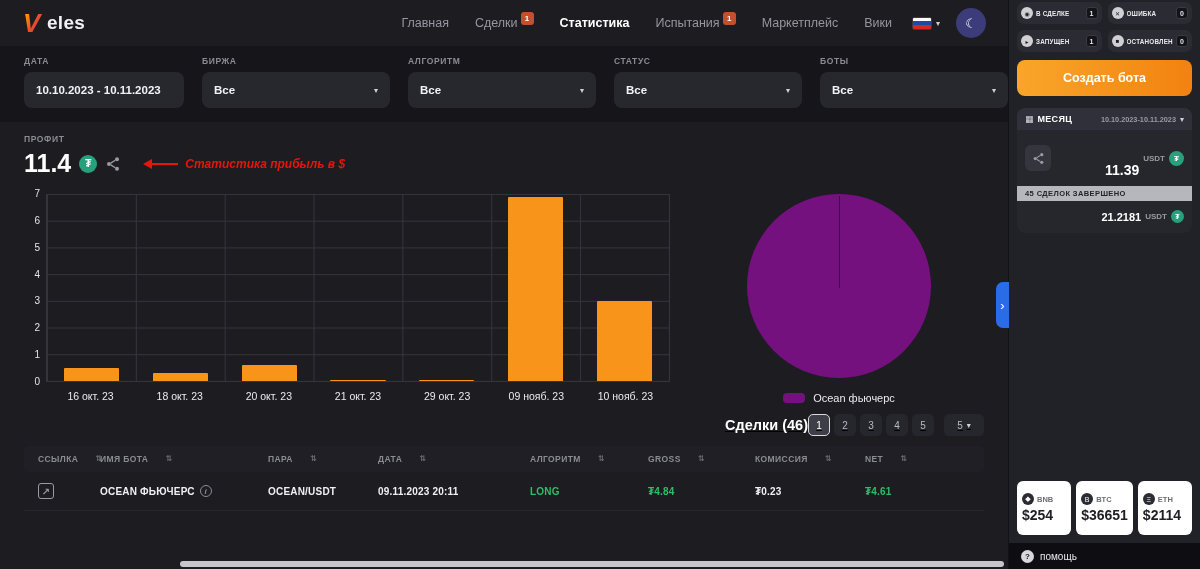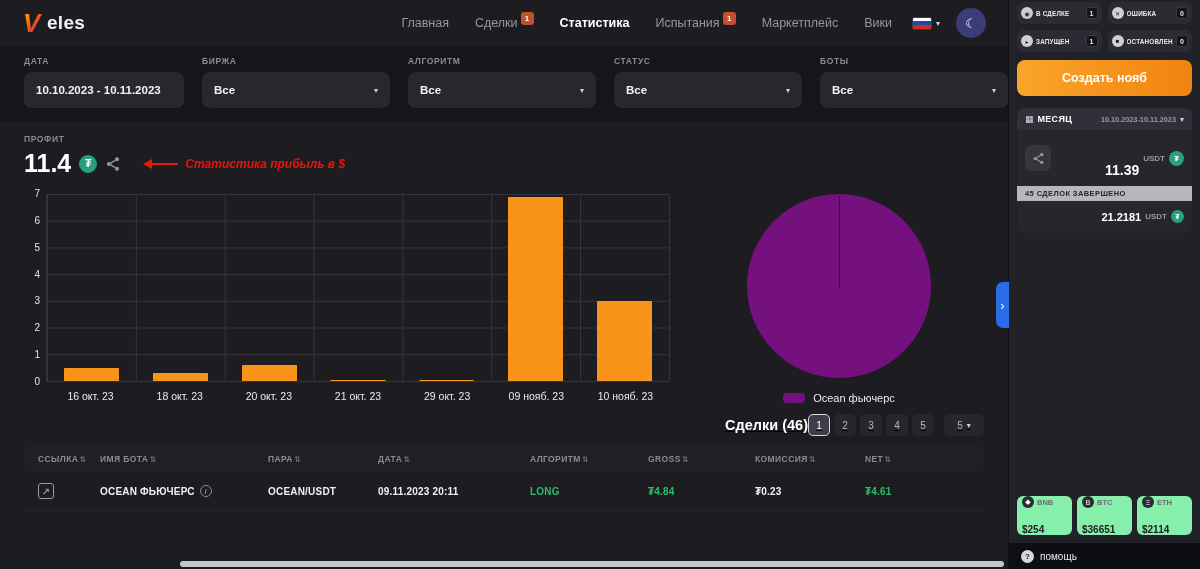--- a/index.html
+++ b/index.html
@@ -74,21 +74,21 @@
   
   .trades {margin-top:10px;}
   .trades-head {display:flex;align-items:center;justify-content:flex-end;text-decoration:underline;}
   .trades-title {font-size:14.5px;font-weight:700;color:#fff;}
   .pagination {display:flex;align-items:center;gap:4px;}
   .page-btn {width:22px;height:22px;border-radius:5px;background:#26262d;color:#b9b9c1;font-size:10px;display:flex;align-items:center;justify-content:center;cursor:pointer;}
   .page-btn.active {background:#3e3e48;color:#fff;border:1px solid #d9d9de;}
   .page-size {width:40px;height:22px;border-radius:5px;background:#26262d;color:#b9b9c1;font-size:10px;display:flex;align-items:center;justify-content:center;gap:4px;cursor:pointer;margin-left:6px;}
   .thead,.trow {display:grid;grid-template-columns:76px 168px 110px 152px 118px 107px 110px 1fr;align-items:center;}
   .thead {margin-top:10px;background:#1f1f25;border-radius:4px;padding:8px 0;}
-  .th {font-size:8.5px;font-weight:700;color:#8b8b93;letter-spacing:.4px;display:flex;align-items:flex-end;gap:1px;cursor:pointer;}
+  .th {font-size:8.5px;font-weight:700;color:#8b8b93;letter-spacing:.4px;display:flex;align-items:flex-start;gap:17px;cursor:pointer;}
   .th .sort {font-size:8px;color:#6c6c74;}
   .th:first-child {padding-left:14px;}
   .trow {padding:11px 0;border-bottom:1px solid #26262c;}
   .td {font-size:10px;font-weight:700;color:#f0f0f3;letter-spacing:.2px;display:flex;align-items:center;gap:5px;}
   .td.green {color:#2ebd6b;}
   .link-box {width:16px;height:16px;border:1.5px solid #9a9aa2;border-radius:3px;color:#9a9aa2;font-size:10px;display:flex;align-items:center;justify-content:center;margin-left:14px;cursor:pointer;}
   .info-circle {width:12px;height:12px;border:1px solid #8b8b93;border-radius:50%;color:#8b8b93;font-size:8px;font-style:italic;display:inline-flex;align-items:center;justify-content:center;cursor:pointer;flex-shrink:0;}
   .hscroll-thumb {position:absolute;bottom:2px;left:180px;right:4px;height:6px;border-radius:3px;background:#c6c6cc;cursor:pointer;}
 
   
@@ -115,25 +115,25 @@
   .share-btn {width:26px;height:26px;border-radius:6px;background:#35353e;display:flex;align-items:center;justify-content:center;cursor:pointer;}
   .stat-amount {margin-left:auto;display:flex;align-items:center;gap:4px;}
   .stat-amount .num {font-size:14px;font-weight:700;color:#fff;margin-top:24px;}
   .stat-amount .cur {font-size:8px;font-weight:700;color:#9a9aa2;}
   .deals-strip {background:#b6b6bd;color:#24242a;font-size:7.5px;font-weight:700;letter-spacing:.4px;padding:3px 8px;}
   .stat-row2 {display:flex;align-items:center;justify-content:flex-end;gap:4px;padding:9px 8px 10px;}
   .stat-row2 .num {font-size:11px;font-weight:700;color:#fff;}
   .stat-row2 .cur {font-size:8px;font-weight:700;color:#9a9aa2;}
   .side-spacer {flex:1;}
   .tickers {display:grid;grid-template-columns:1fr 1fr 1fr;gap:5px;margin-bottom:8px;}
-  .ticker {background:#86efac;border-radius:6px;padding:0 5px;}
+  .ticker {background:#ffffff;border-radius:6px;padding:12px 5px;}
   .ticker-top {display:flex;align-items:center;gap:3px;}
   .ticker-icon {width:12px;height:12px;border-radius:50%;background:#2b2b33;color:#fff;font-size:7px;display:flex;align-items:center;justify-content:center;}
   .ticker-sym {font-size:7.5px;font-weight:700;color:#6d6d76;}
-  .ticker-price {font-size:10px;font-weight:700;color:#202026;margin-top:16px;}
+  .ticker-price {font-size:14px;font-weight:700;color:#202026;margin-top:2px;}
   .help-bar {margin:0 -8px;height:26px;background:#0e0e12;display:flex;align-items:center;gap:6px;padding-left:12px;cursor:pointer;flex-shrink:0;}
   .help-circle {width:13px;height:13px;border-radius:50%;background:#d7d7dc;color:#17171b;font-size:8px;font-weight:700;display:flex;align-items:center;justify-content:center;}
   .help-label {font-size:10px;color:#e8e8ec;}
   .expand-tab {position:absolute;left:-13px;top:282px;width:13px;height:46px;background:#2a6be8;border-radius:7px 0 0 7px;color:#fff;font-size:13px;display:flex;align-items:center;justify-content:center;cursor:pointer;}
 </style>
 </head>
 <body>
 
 <div class="app">
   <div class="main">
@@ -399,21 +399,21 @@
         <span class="chip-label">ЗАПУЩЕН</span>
         <span class="chip-badge">1</span>
       </div>
       <div class="chip">
         <span class="chip-icon">■</span>
         <span class="chip-label">ОСТАНОВЛЕН</span>
         <span class="chip-badge">0</span>
       </div>
     </div>
 
-    <button class="create-bot">Создать нояб</button>
+    <button class="create-bot">Создать бота</button>
 
     <div class="stat-card">
       <div class="stat-head">
         <span class="cal">▦</span>
         <span class="stat-head-label">МЕСЯЦ</span>
         <span class="stat-head-value">10.10.2023-10.11.2023</span>
         <span class="caret">▾</span>
       </div>
       <div class="stat-row">
         <span class="share-btn">

